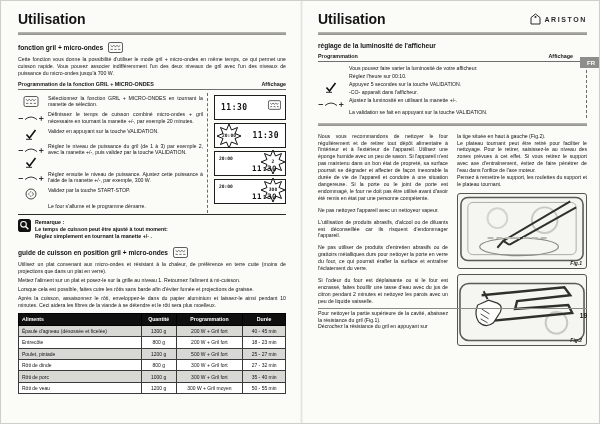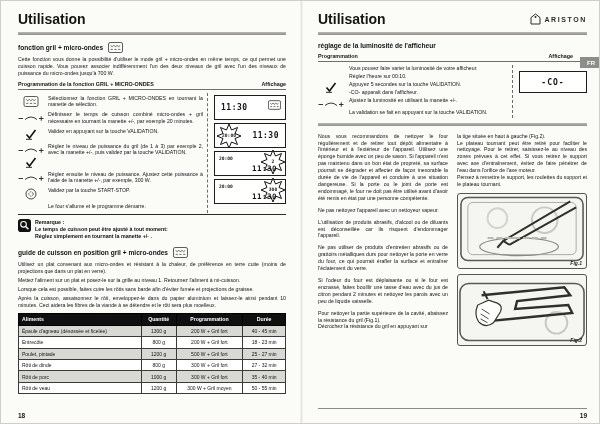--- a/index.html
+++ b/index.html
@@ -1,20 +1,20 @@
 <!DOCTYPE html>
 <html><head>
 <meta charset="utf-8">
 <style>
   * { box-sizing: border-box; margin: 0; padding: 0; }
   html,body { width:600px; height:424px; }
   body { font-family:"Liberation Sans", sans-serif; background:#e8e7e3; color:#141414; }
   .spread { position:relative; width:600px; height:424px; background:#fbfbf8; border:1px solid #cfcec8; overflow:hidden; }
   .fold { position:absolute; left:299px; top:0; width:3px; height:100%; background:linear-gradient(to right,#fbfbf8,#e3e2dd,#fbfbf8); }
-  .page { position:absolute; top:0; height:424px; width:299px; padding:10px 14px 0 17px; }
+  .page { position:absolute; top:0; height:324px; width:299px; padding:10px 14px 0 17px; }
   .page.left  { left:0; }
   .page.right { left:301px; padding-left:16px; }
 
   .page-header { font-size:14px; font-weight:bold; }
   .header-row { display:flex; justify-content:space-between; align-items:flex-start; }
   .brand { display:flex; align-items:center; gap:3px; margin-top:2px; }
   .brand-name { font-size:7px; font-weight:bold; letter-spacing:1.6px; color:#2b2b2b; }
   .thick-rule { height:3px; background:linear-gradient(#b9b8b4,#8f8e8a); margin:5px 0 7px; }
 
   .sec-title { display:flex; align-items:center; gap:5px; font-weight:bold; font-size:6.6px; margin:1px 0 3px; }
@@ -349,23 +349,20 @@
               </svg>
             </span>
           <span class="tx">Ajustez la luminosité en utilisant la manette +/-.</span>
         </div>
         <div class="bline">
           <span class="ic"></span>
           <span class="tx">La validation se fait en appuyant sur la touche VALIDATION.</span>
         </div>
       </div>
       <div class="vdash"></div>
-      <div class="bdisp-col">
-        <div class="bdisp seg">-CO-</div>
-      </div>
     </div>
 
     <div class="thick-rule"></div>
 
     <div class="cols">
       <div class="col">
         <p class="body-text">Nous vous recommandons de nettoyer le four régulièrement et de retirer tout dépôt alimentaire à l'intérieur et à l'extérieur de l'appareil. Utilisez une éponge humide avec un peu de savon. Si l'appareil n'est pas maintenu dans un bon état de propreté, sa surface pourrait se dégrader et affecter de façon inexorable la durée de vie de l'appareil et conduire à une situation dangereuse. Si la porte ou le joint de porte est endommagé, le four ne doit pas être utilisé avant d'avoir été remis en état par une personne compétente.</p>
         <p class="body-text">Ne pas nettoyez l'appareil avec un nettoyeur vapeur.</p>
         <p class="body-text">L'utilisation de produits abrasifs, d'alcool ou de diluants est déconseillée car ils risquent d'endommager l'appareil.</p>
         <p class="body-text">Ne pas utiliser de produits d'entretien abrasifs ou de grattoirs métalliques durs pour nettoyer la porte en verre du four, ce qui pourrait érafler la surface et entraîner l'éclatement du verre.</p>

